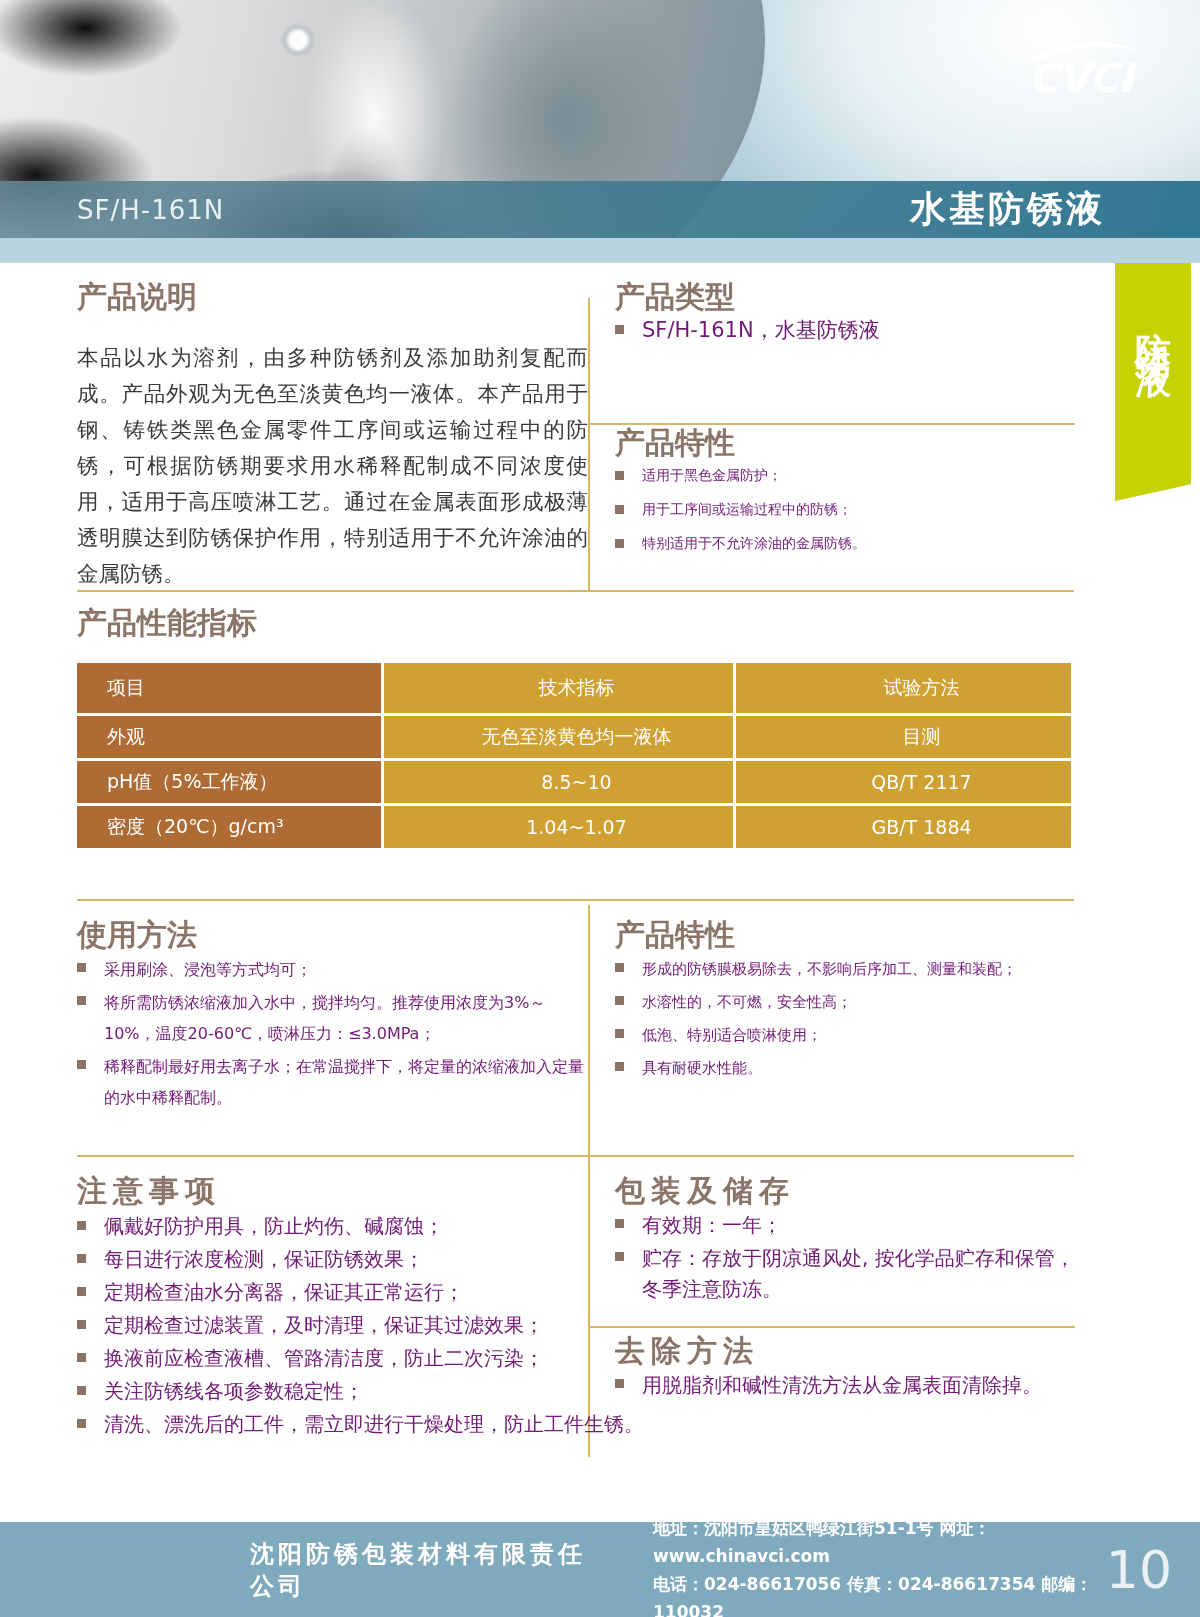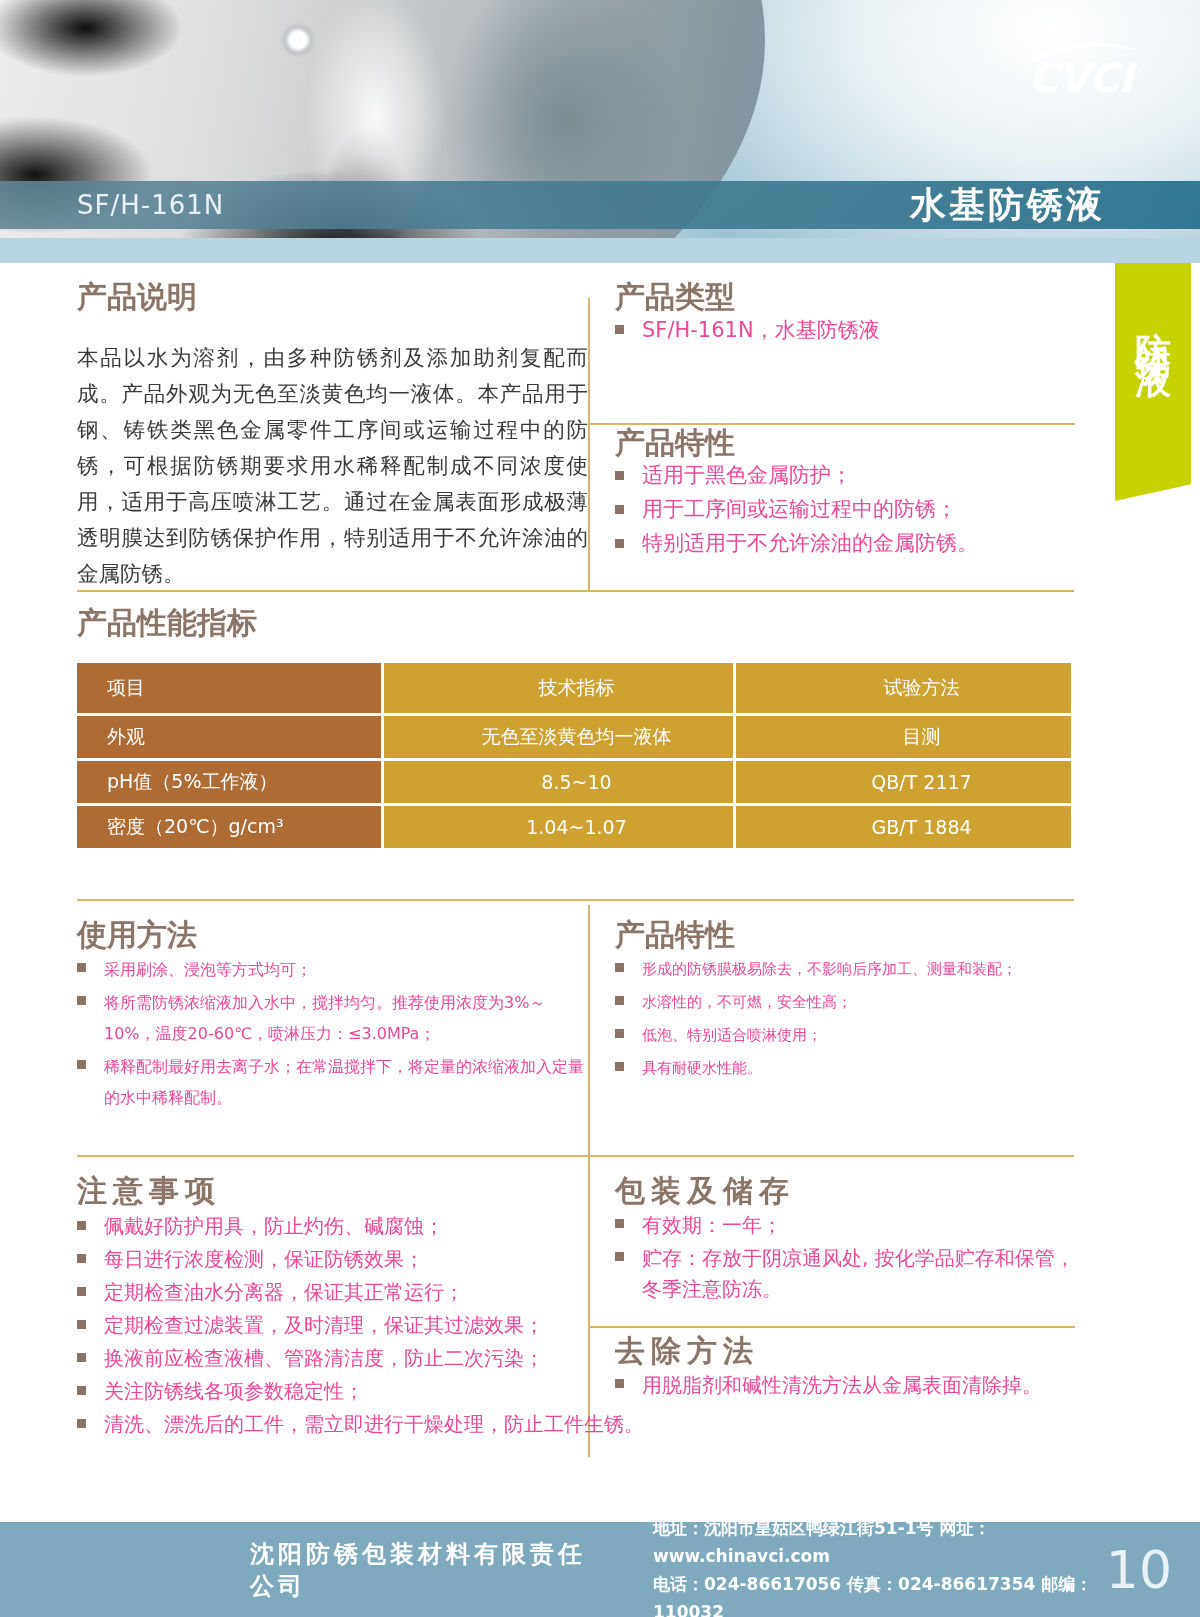--- a/index.html
+++ b/index.html
@@ -27,21 +27,21 @@
       radial-gradient(circle 18px at 298px 40px, rgba(255,255,255,.95) 0 8px, rgba(170,180,186,.5) 13px, rgba(0,0,0,0) 18px),
       radial-gradient(ellipse 90px 160px at 375px 115px, rgba(252,252,252,.95), rgba(235,235,235,.55) 50%, rgba(0,0,0,0) 78%),
       radial-gradient(ellipse 150px 75px at 85px 28px, #0d0d0d, rgba(0,0,0,0) 65%),
       radial-gradient(ellipse 60px 120px at 365px 210px, #2a2e30, rgba(0,0,0,0) 70%),
       radial-gradient(ellipse 190px 95px at 35px 175px, #101010, rgba(0,0,0,0) 62%),
       radial-gradient(ellipse 230px 115px at 330px 245px, #181c1e, rgba(0,0,0,0) 66%),
       radial-gradient(ellipse 170px 210px at 565px 120px, rgba(118,136,144,.9), rgba(0,0,0,0) 72%),
       linear-gradient(100deg, #ededed, #dcdcdc 30%, #bcc1c4 58%, #93a0a6 80%, #7e929c 100%);
   }
   .title-band {
-    position:absolute; left:0; top:181px; width:1200px; height:48px;
+    position:absolute; left:0; top:181px; width:1200px; height:57px;
     background:linear-gradient(90deg, rgba(98,132,148,.88), rgba(62,121,144,.88) 55%, rgba(45,116,143,.97));
     display:flex; align-items:center; justify-content:space-between;
     padding:0 95px 0 77px;
   }
   .band-model { font-size:26px; letter-spacing:1px; color:#e9f1f5; }
   .band-title { font-size:36px; font-weight:bold; color:#ffffff; letter-spacing:3px; }
   .light-strip { position:absolute; left:0; top:238px; width:1200px; height:25px; background:#b9d4e1; }
 
   .logo { position:absolute; left:1026px; top:36px; width:118px; text-align:center; }
   .logo-text {
@@ -63,28 +63,28 @@
   .hline { position:absolute; height:2px; background:#d9b568; }
   .vline { position:absolute; width:2px; background:#d9b568; }
 
   
   .sec { position:absolute; }
   .sec-h { font-size:30px; font-weight:bold; color:#8a7568; margin:0; line-height:34px;font-family:Liberation Mono, monospace; }
   .sec-h.spaced { letter-spacing:6px; }
   .body-par { margin:24px 0 0 0; font-size:21.5px; line-height:36px; text-align:justify; color:#3a3a3a; }
 
   ul.blist { list-style:none; margin:0; padding:0; }
-  ul.blist li { position:relative; padding-left:27px; color:#ec4899; }
+  ul.blist li { position:relative; padding-left:27px; color:#701a75; }
   .sq { position:absolute; left:0; top:9px; width:9px; height:9px; background:#8a7265; }
 
   .list-type { margin-top:28px; }
   .list-type li { font-size:21px; line-height:28px; }
 
   .list-uses { margin-top:16px; }
-  .list-uses li { font-size:21px; line-height:26px; margin-bottom:8px; }
+  .list-uses li { font-size:14px; line-height:26px; margin-bottom:8px; }
 
   .list-usage { margin-top:26px; }
   .list-usage li { font-size:16px; line-height:31px; margin-bottom:2px; }
 
   .list-features { margin-top:26px; }
   .list-features li { font-size:15px; line-height:31px; margin-bottom:2px; }
 
   .list-cautions { margin-top:20px; }
   .list-cautions li { font-size:20px; line-height:33px; white-space:nowrap; }
 

